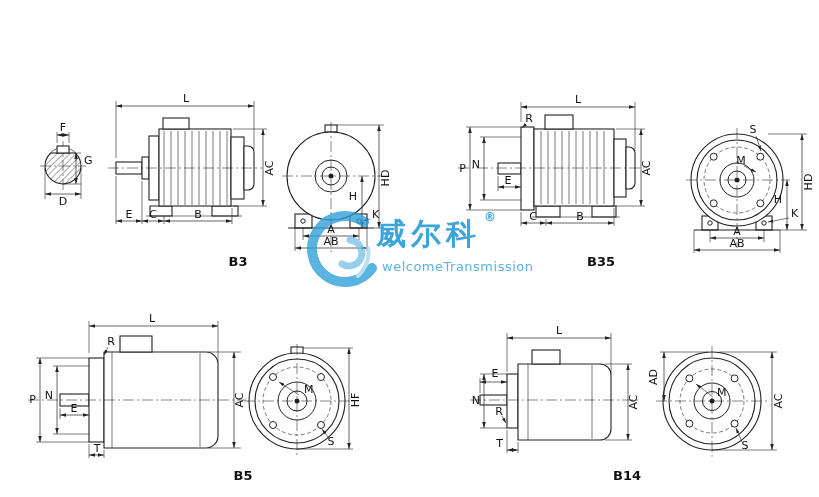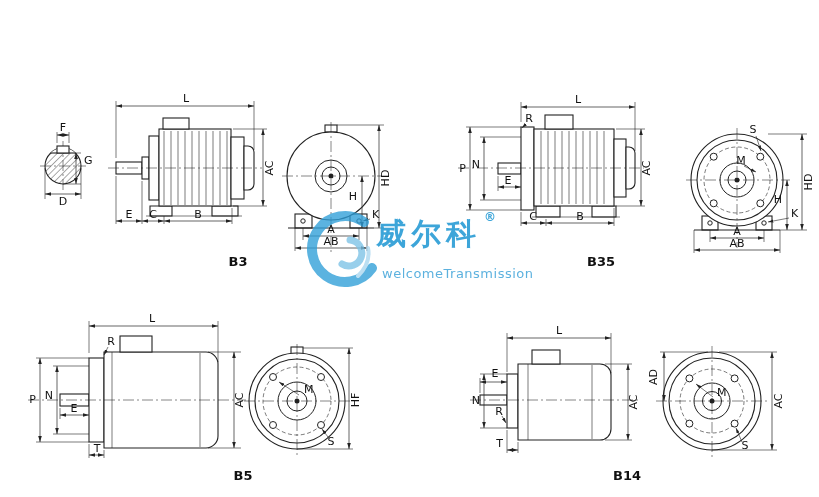--- a/index.html
+++ b/index.html
@@ -15,21 +15,21 @@
   .ol{fill:none;stroke:#222;stroke-width:1.1}
   .t{fill:none;stroke:#222;stroke-width:.6}
   .d{fill:none;stroke:#222;stroke-width:.7;marker-start:url(#arr);marker-end:url(#arr)}
   .c{fill:none;stroke:#222;stroke-width:.55;stroke-dasharray:11 3 2 3}
   .bc{fill:none;stroke:#222;stroke-width:.6;stroke-dasharray:4 2.5}
   .f{fill:#fff;stroke:#222;stroke-width:1}
   .wm{position:absolute;left:300px;top:206px;width:245px;height:95px;opacity:.92;z-index:5;pointer-events:none}
   .wm svg{position:absolute;left:0;top:0}
   .wm-brand{position:absolute;left:76px;top:8px;font-size:30px;font-weight:700;color:#2d9ed6;letter-spacing:5px;white-space:nowrap}
   .wm-reg{position:absolute;left:184px;top:4px;font-size:12px;font-weight:700;color:#2d9ed6}
-  .wm-sub{position:absolute;left:82px;top:60px;font-size:13px;color:#4fabdc;letter-spacing:.5px}
+  .wm-sub{position:absolute;left:82px;top:53px;font-size:13px;color:#4fabdc;letter-spacing:.5px}
 </style>
 </head>
 <body>
 
 <div class="page">
 
 
   <svg class="art" width="819" height="497" viewBox="0 0 819 497">
     <defs>
       <marker id="arr" viewBox="0 0 10 6" refX="10" refY="3" markerWidth="9" markerHeight="5.4" orient="auto-start-reverse">

